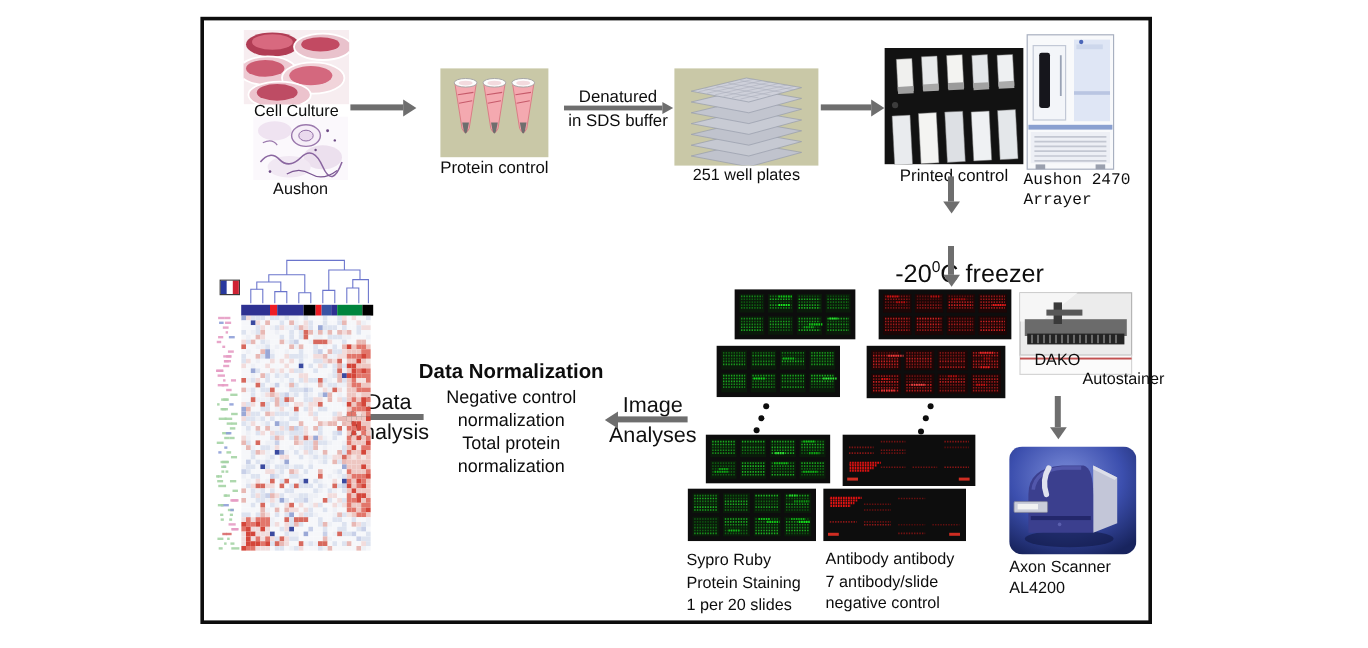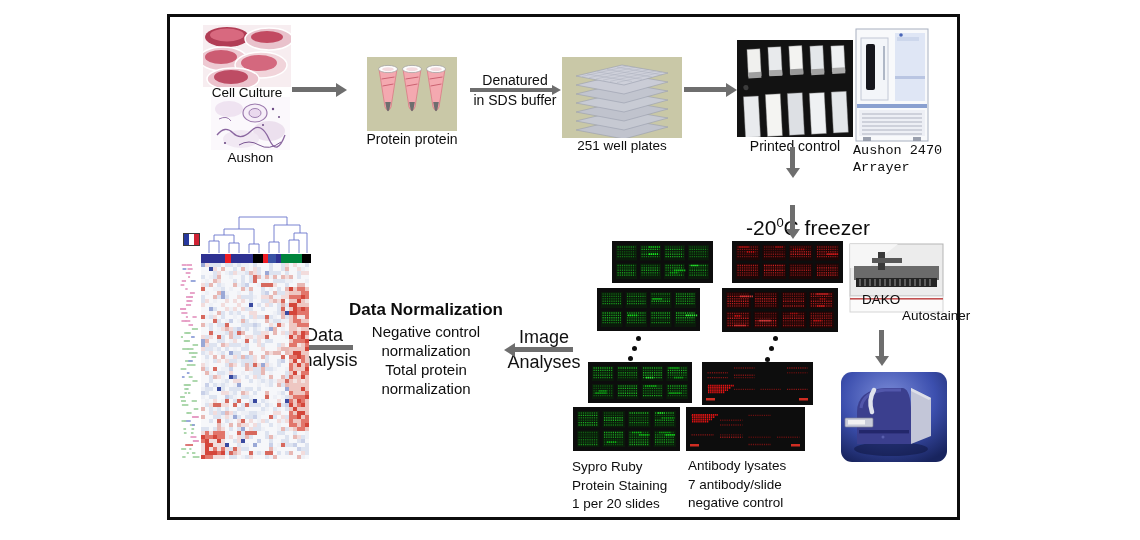--- a/index.html
+++ b/index.html
@@ -99,21 +99,21 @@
       <g transform="translate(48,0)">
         <path d="M12 12 L18 50 Q21 57 24 50 L30 12 Z" fill="#f4a9b0" stroke="#d97a84" stroke-width="0.8"></path>
         <path d="M18.2 45 L19.5 52 Q21 56.5 22.5 52 L23.8 45 Z" fill="#6e6e6e"></path>
         <ellipse cx="21" cy="12" rx="9.5" ry="3.6" fill="#fdfdfd" stroke="#a5a5a5" stroke-width="0.8"></ellipse>
         <ellipse cx="21" cy="12.2" rx="5.8" ry="2" fill="#f3dade"></ellipse>
         <path d="M14.5 22 L27.5 20" stroke="#c65a6a" stroke-width="0.9"></path>
         <path d="M15.5 29 L26.5 27" stroke="#c65a6a" stroke-width="0.9"></path>
       </g>
     </svg>
   </div>
-  <div class="ab cap14 tc" style="left:351px;top:131px;width:122px;">Protein protein</div>
+  <div class="ab cap14 tc" style="left:351px;top:131px;width:122px;">Protein control</div>
 
   <div class="ab cap14 tc" style="left:465px;top:72px;width:100px;">Denatured</div>
   <div class="ar ar-thin" style="left:470px;top:88px;width:82px;height:3.5px;"></div>
   <div class="ab cap14 tc" style="left:462px;top:92px;width:106px;">in SDS buffer</div>
 
   <div class="ab khaki" style="left:562px;top:57px;width:120px;height:81px;">
     <svg width="120" height="81" viewBox="0 0 120 81">
       <g stroke="#989dac" stroke-width="0.6">
         <polygon points="14,73 60,62 106,70 62,82" fill="#c0c3cd"></polygon>
         <polygon points="14,64 60,53 106,61 62,73" fill="#c6c9d2"></polygon>
@@ -662,28 +662,32 @@
       <polygon points="70,16 90,26 88,28 70,19" fill="#dddfe9"></polygon>
       <path d="M16 72 L16 40 Q16 18 44 16 L62 16 Q70 18 70 40 L70 72 Z" fill="#3b3f8e"></path>
       <path d="M20 36 Q22 20 44 18 L60 18" stroke="#5c63b8" stroke-width="3" fill="none" opacity="0.7"></path>
       <path d="M33 18 Q27 28 31 40" stroke="#dfe2ee" stroke-width="4.5" fill="none" stroke-linecap="round"></path>
       <rect x="18" y="58" width="50" height="3.4" fill="#23276b"></rect>
       <rect x="4" y="46" width="28" height="9" rx="1" fill="#c9ccd9" stroke="#7c8098" stroke-width="0.7"></rect>
       <rect x="7" y="48" width="17" height="4.5" fill="#f2f2f2"></rect>
       <circle cx="42" cy="65" r="1.5" fill="#5a5fae"></circle>
     </svg>
   </div>
+  <div class="ab cap" style="left:841px;top:464px;">
+    <div>Axon Scanner</div>
+    <div>AL4200</div>
+  </div>
 
   <div class="ab cap" style="left:572px;top:458px;line-height:18.5px;">
     <div>Sypro Ruby</div>
     <div>Protein Staining</div>
     <div>1 per 20 slides</div>
   </div>
   <div class="ab cap" style="left:688px;top:457px;line-height:18.5px;">
-    <div>Antibody lysates</div>
+    <div>Antibody antibody</div>
     <div>7 antibody/slide</div>
     <div>negative control</div>
   </div>
 
   <div class="norm" style="left:331px;top:299px;width:190px;">
     <div class="t">Data Normalization</div>
     <div class="l">Negative control</div>
     <div class="l">normalization</div>
     <div class="l">Total protein</div>
     <div class="l">normalization</div>

